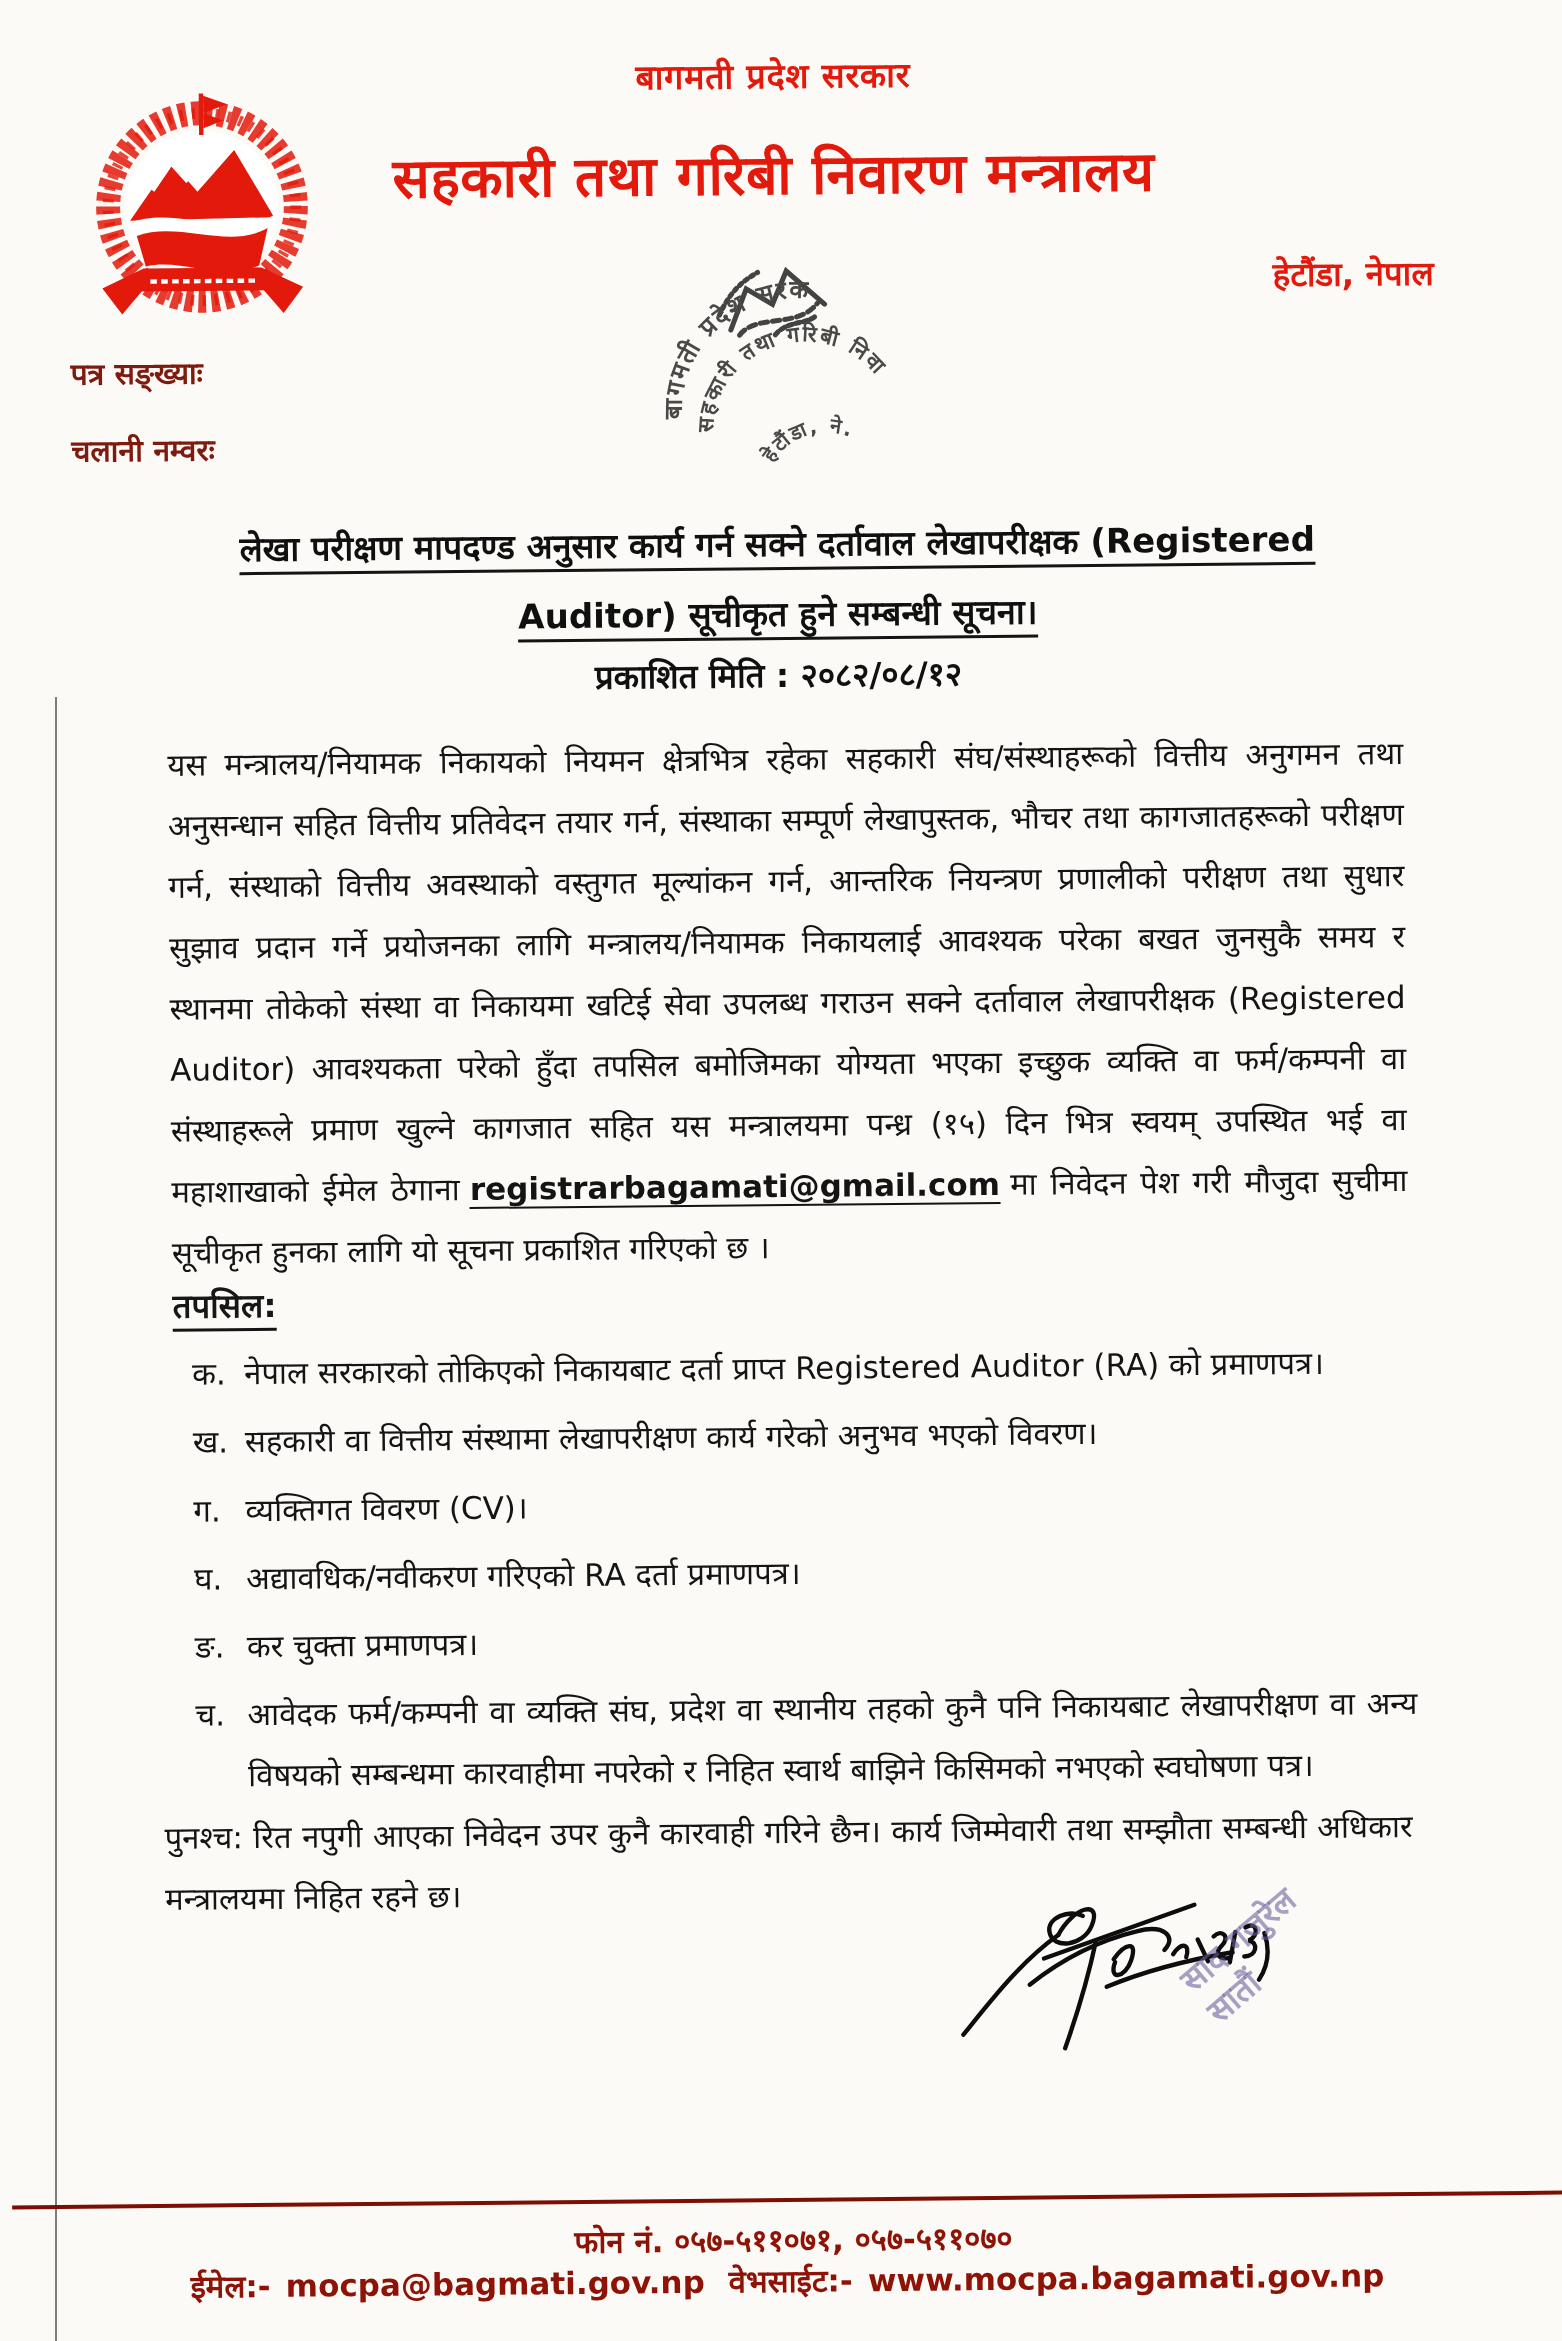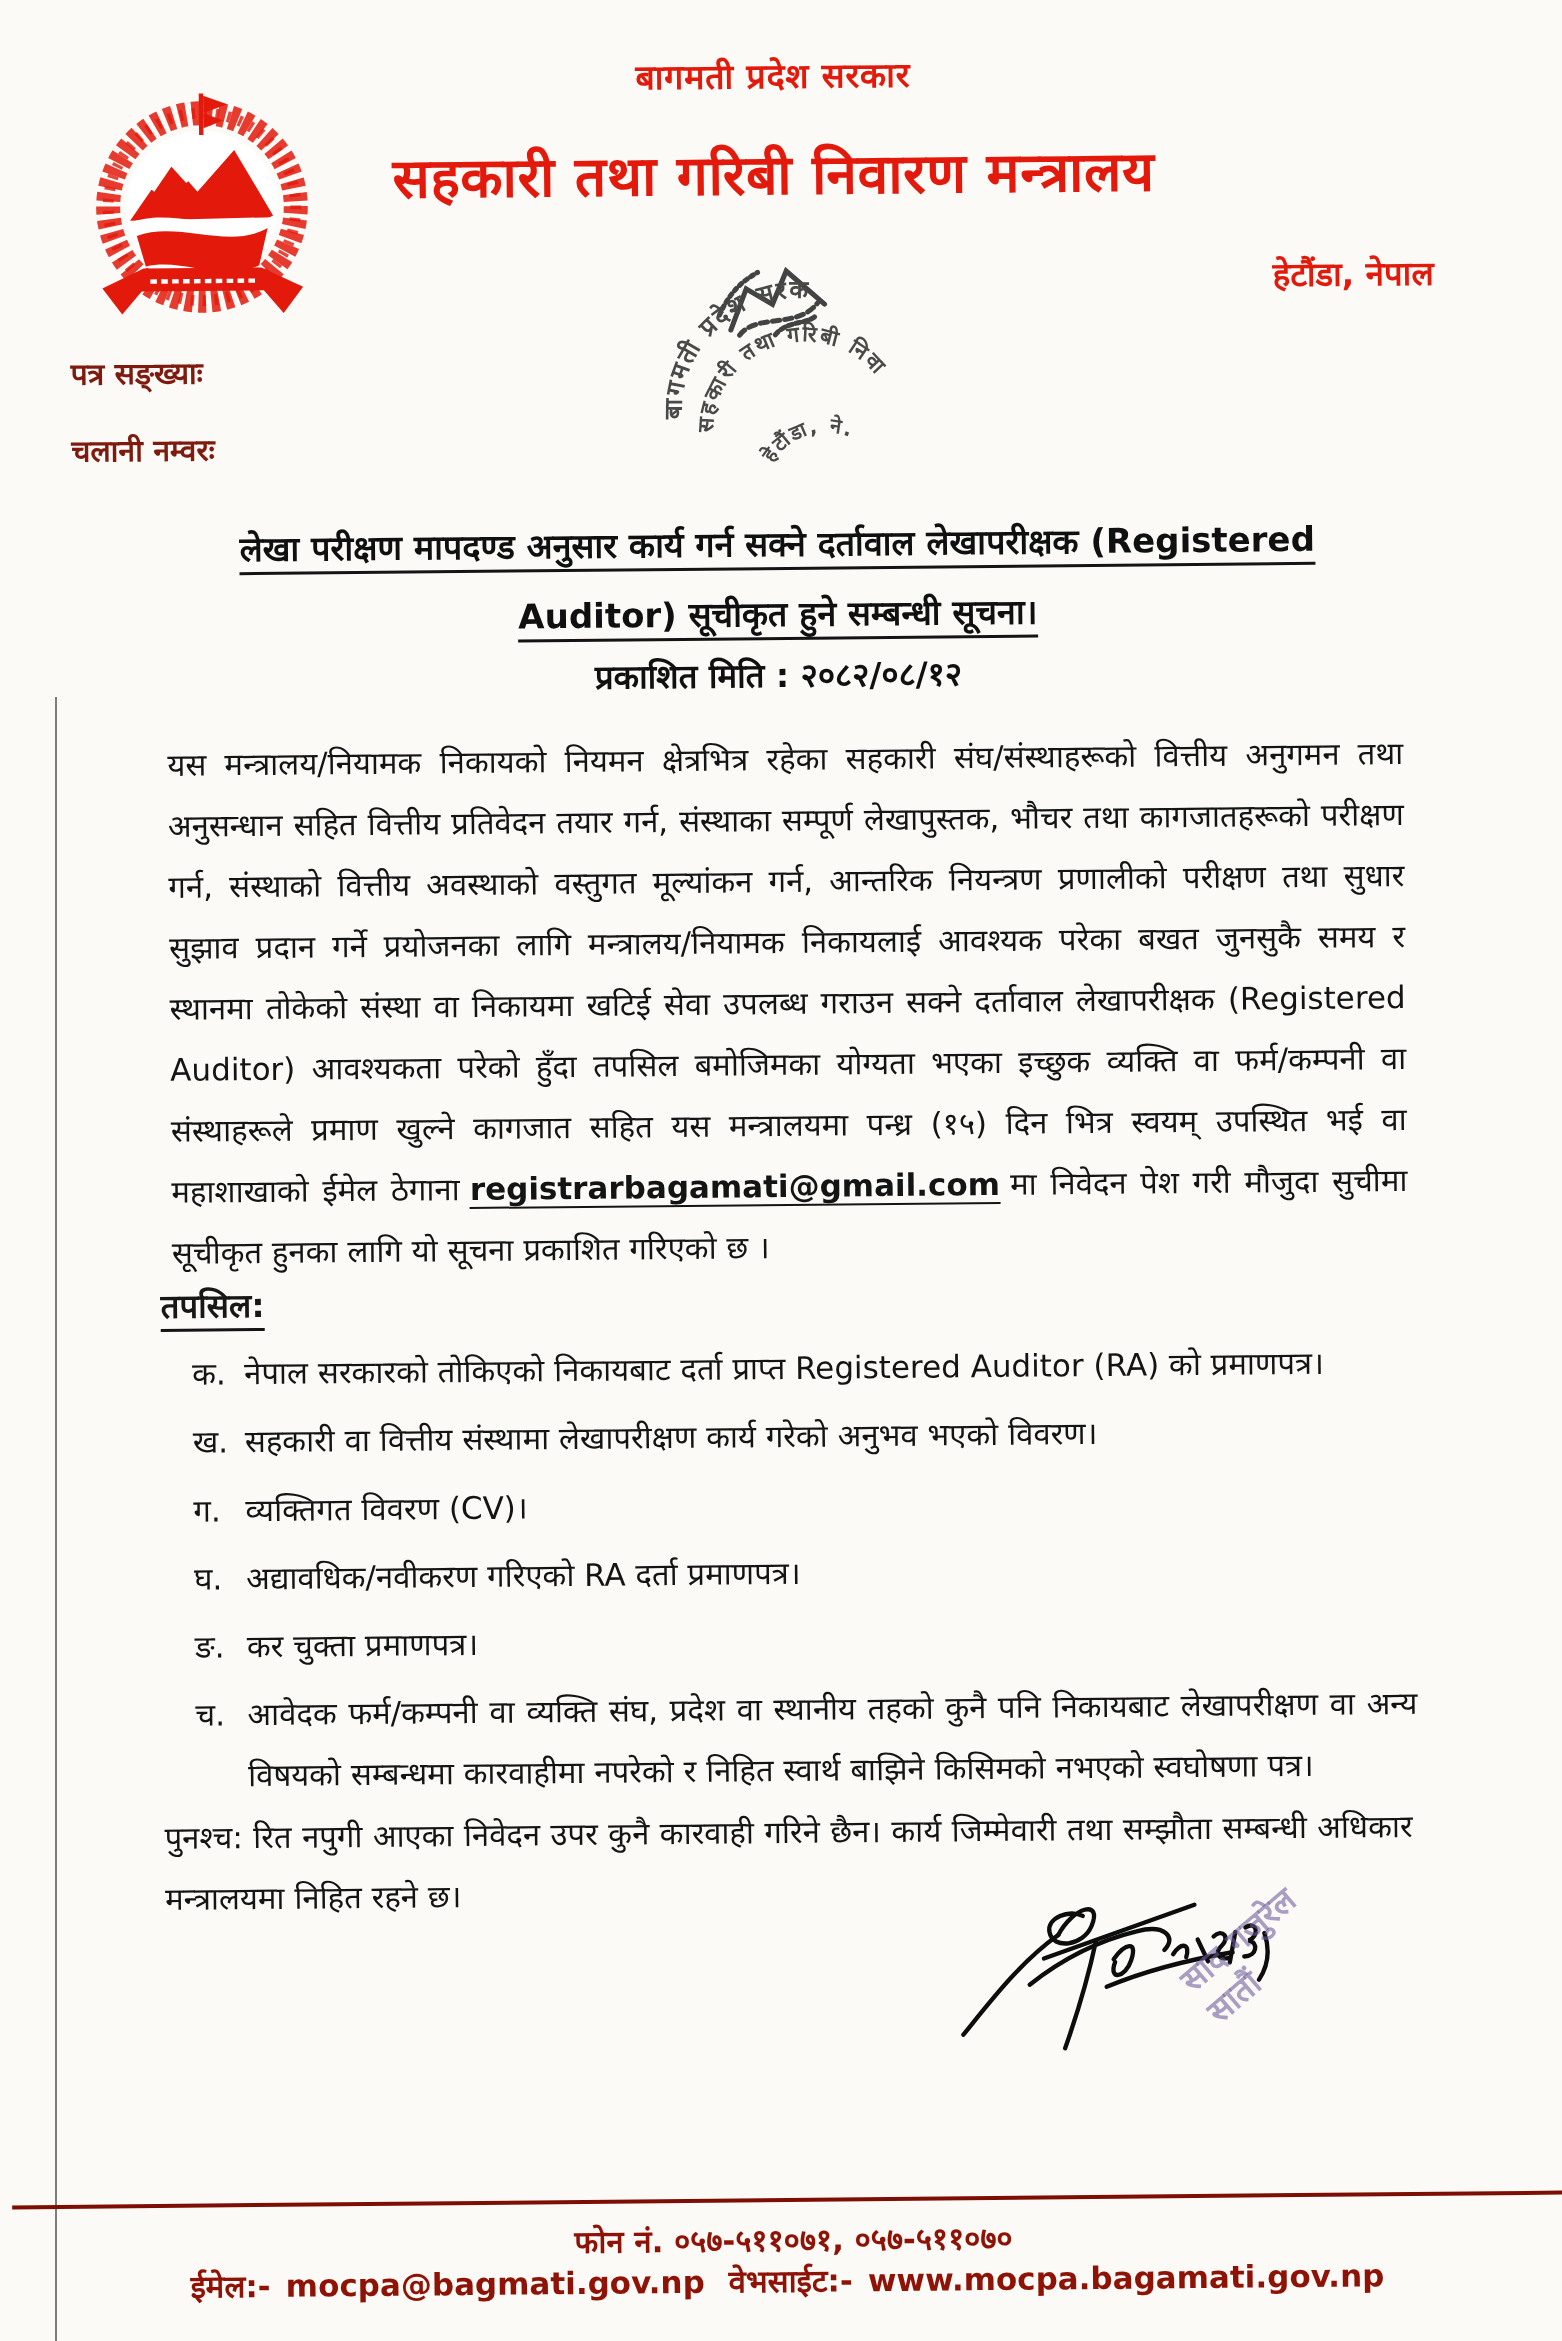--- a/index.html
+++ b/index.html
@@ -33,21 +33,21 @@
     font-size:34px;font-weight:700;color:#101010;line-height:70px;}
   .subject .u{border-bottom:3.6px solid #141414;padding-bottom:2.9px;}
   .pubdate{position:absolute;top:652px;left:0;width:100%;text-align:center;
     font-size:33px;font-weight:700;color:#101010;}
 
   
   .bodytext{position:absolute;top:729px;left:169px;width:1236px;margin:0;
     font-size:31px;line-height:61px;text-align:justify;color:#141414;font-weight:500;}
   .email-inline{font-weight:800;border-bottom:2.9px solid #141414;margin:0 10.2px;
     font-family:"DejaVu Sans","Liberation Sans",sans-serif;}
-  .tapasil{position:absolute;top:1277px;left:157px;font-size:33px;font-weight:800;}
+  .tapasil{position:absolute;top:1277px;left:169px;font-size:33px;font-weight:800;}
   .tapasil span{border-bottom:3.6px solid #141414;padding-bottom:2.9px;}
 
   
   .list{position:absolute;top:1338px;left:188px;width:1222px;}
   .li{display:flex;margin-bottom:7.3px;font-size:31px;line-height:61px;color:#141414;font-weight:500;}
   .li .marker{width:52px;flex:0 0 52px;}
   .li .txt{flex:1;text-align:justify;}
 
   .postscript{position:absolute;top:1802px;left:156px;width:1248px;margin:0;
     font-size:31px;line-height:61px;text-align:justify;color:#141414;font-weight:500;}

